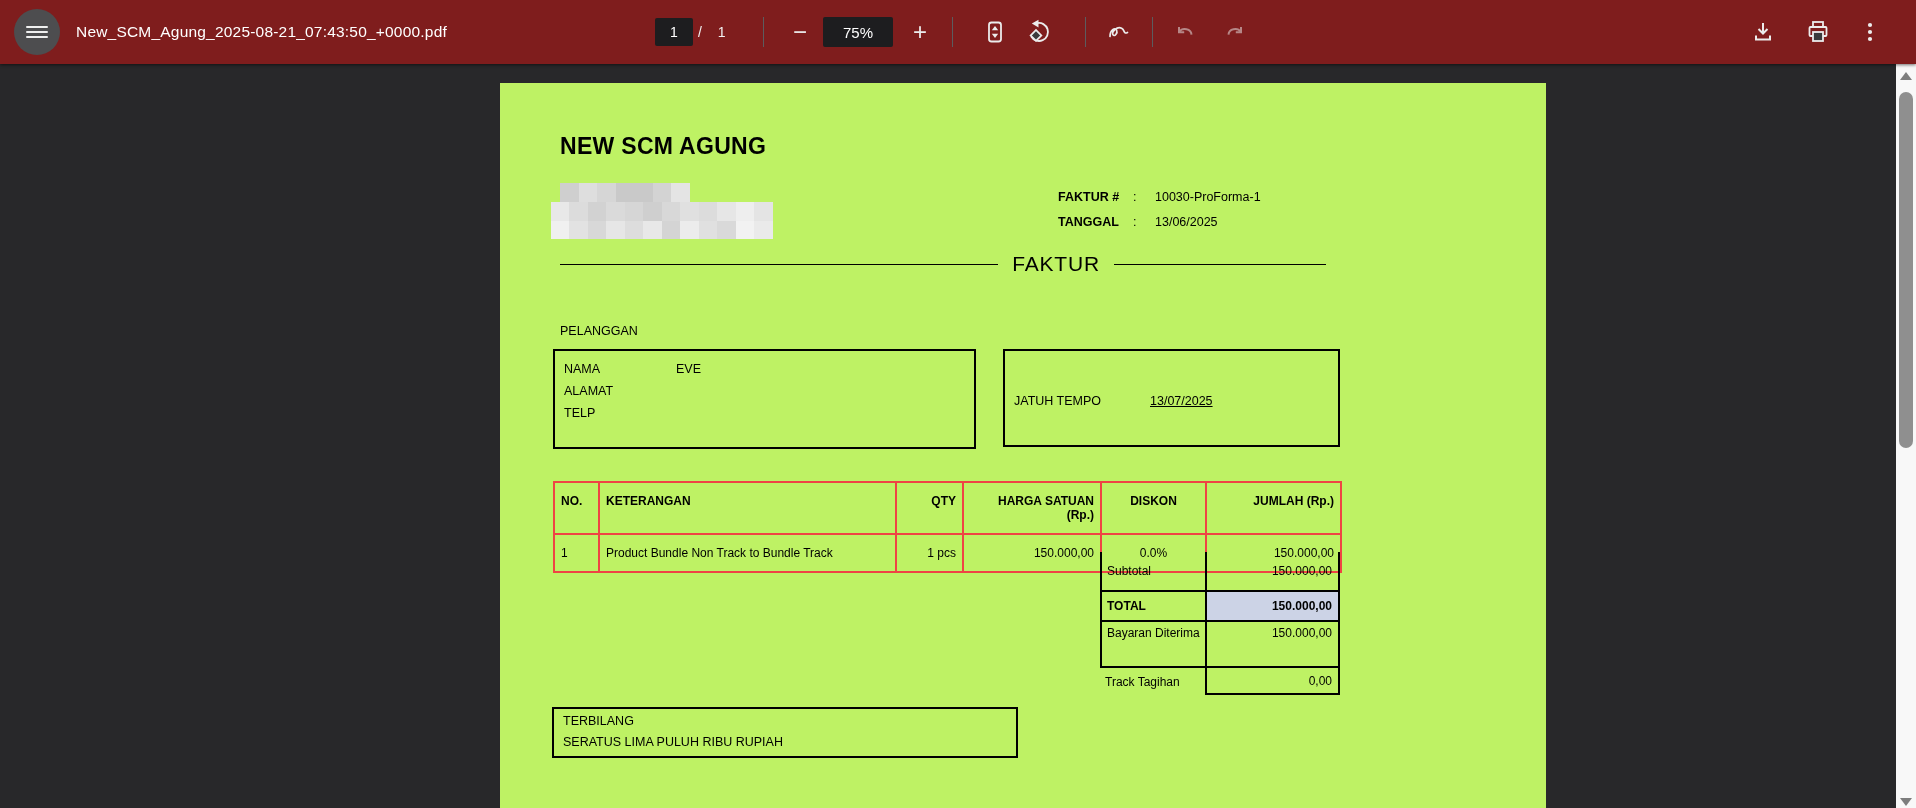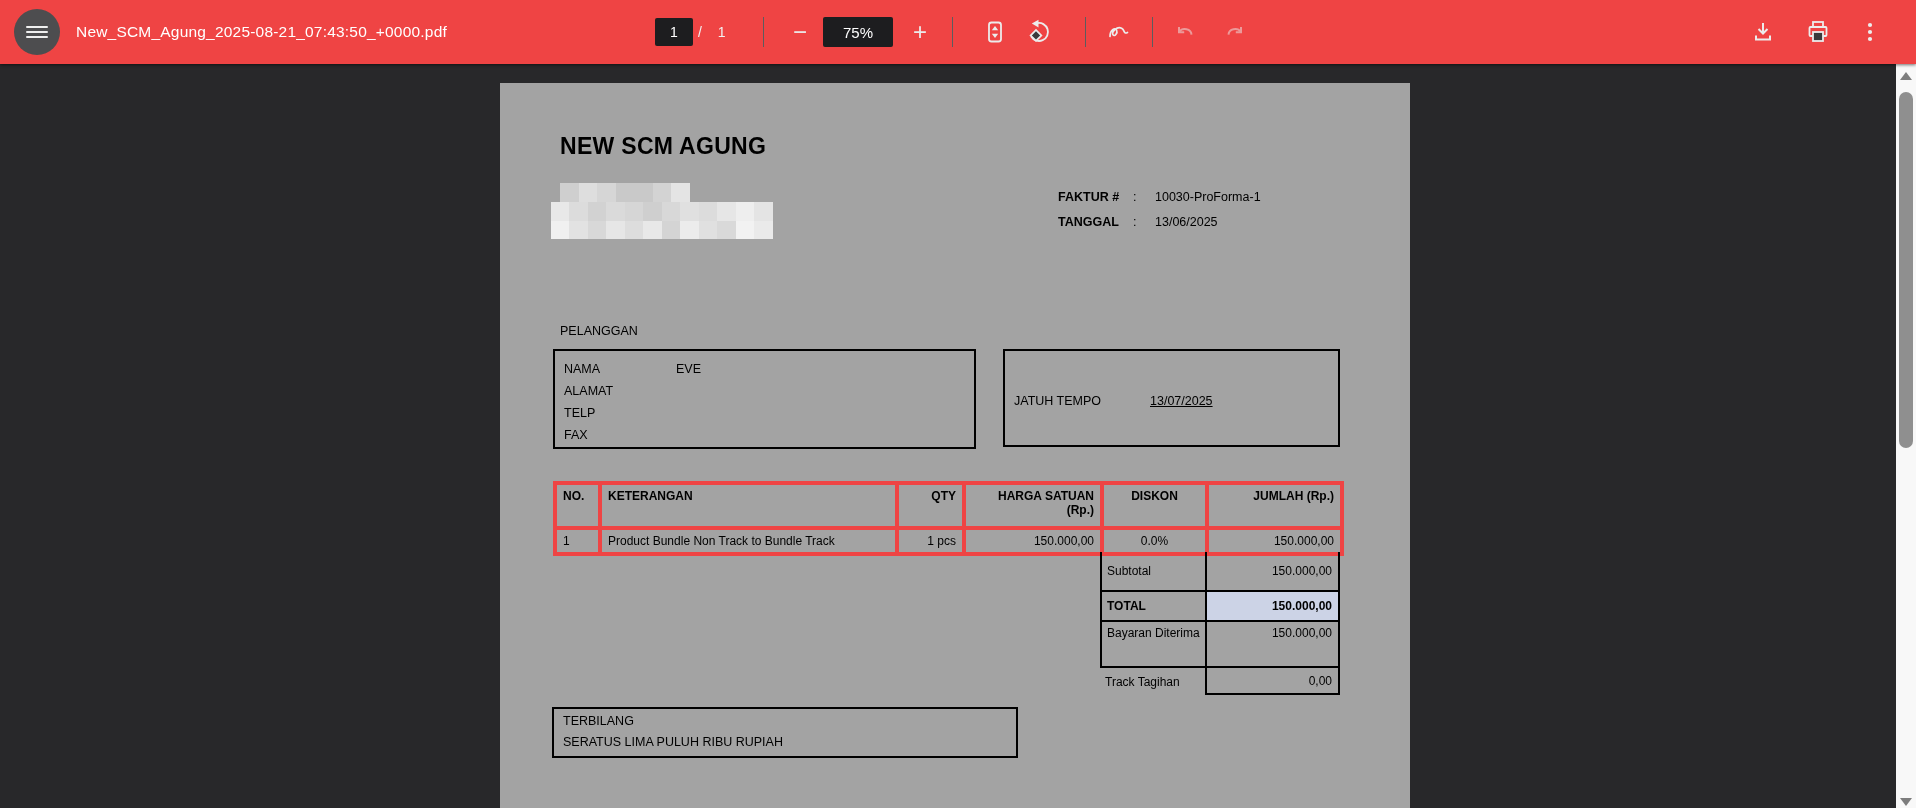--- a/index.html
+++ b/index.html
@@ -1,21 +1,21 @@
 <!DOCTYPE html>
 <html><head>
 <meta charset="utf-8">
 <style>
   * { margin:0; padding:0; box-sizing:border-box; }
   html,body { width:1916px; height:808px; overflow:hidden; background:#28282a;
               font-family:"Liberation Sans", sans-serif; }
 
   
   .toolbar { position:absolute; left:0; top:0; width:1916px; height:64px;
-             background:#ef4444; z-index:20; box-shadow:0 1px 3px rgba(0,0,0,.55); }
+             background:#7f1d1d; z-index:20; box-shadow:0 1px 3px rgba(0,0,0,.55); }
   .tb-btn { position:absolute; top:9px; width:46px; height:46px; border-radius:50%;
             display:flex; align-items:center; justify-content:center; cursor:pointer; }
   .menu-btn { left:14px; background:#4d4d4f; }
   .bar { width:22px; height:2.6px; background:#efefef; border-radius:1px; margin:2.6px 0; }
   .filename { position:absolute; left:76px; top:0; height:64px; display:flex; align-items:center;
               color:#ffffff; font-size:15.5px; letter-spacing:.2px; }
   .darkbox { position:absolute; background:#1d1d1f; border-radius:2px; color:#ffffff;
              display:flex; align-items:center; justify-content:center; }
   .pagebox { left:655px; top:18px; width:38px; height:28px; font-size:14px; }
   .pagesep { position:absolute; left:698px; top:0; height:64px; display:flex; align-items:center;
@@ -34,21 +34,21 @@
   .scroll-up { position:absolute; top:8px; left:4px; width:0; height:0;
                border-left:6px solid transparent; border-right:6px solid transparent;
                border-bottom:8px solid #7d7d7d; }
   .scroll-thumb { position:absolute; top:28px; left:3px; width:14px; height:356px;
                   background:#8f8f8f; border-radius:8px; }
   .scroll-down { position:absolute; bottom:2px; left:4px; width:0; height:0;
                  border-left:6px solid transparent; border-right:6px solid transparent;
                  border-top:8px solid #7d7d7d; }
 
   
-  .page { position:absolute; left:500px; top:83px; width:910px; height:725px; background:#a3a3a3;
+  .page { position:absolute; left:500px; top:83px; width:1046px; height:725px; background:#bef264;
           color:#000; }
   .company { position:absolute; left:60px; top:50px; font-size:23px; font-weight:bold; letter-spacing:.3px; }
   .mosaic { position:absolute; left:51px; top:100px; }
   .meta-row { position:absolute; left:510px; display:flex; font-size:12.5px; }
   .meta-label { width:123px; font-weight:bold;padding-left:48px; }
   .meta-colon { width:22px; }
   .title-row { position:absolute; left:60px; top:168px; width:766px; height:26px;
                display:flex; align-items:center; }
   .title-line { height:0; border-top:1.6px solid #000; }
   .title-line.l { width:440px; margin-right:14px; }
@@ -59,21 +59,21 @@
   .cust-box { left:53px; top:266px; width:423px; height:100px; padding:7px 9px; font-size:12.5px; }
   .cust-row { position:relative; height:22px; line-height:22px; }
   .cust-val { position:absolute; left:112px; top:0; }
   .due-box { left:503px; top:266px; width:337px; height:98px; font-size:12.5px; }
   .due-label { position:absolute; left:9px; top:43px; }
   .due-val { position:absolute; left:145px; top:43px;text-decoration:underline; }
 
   
   table.items { position:absolute; left:53px; top:398px; width:787px; border-collapse:collapse;
                 table-layout:fixed; font-size:12px; }
-  table.items th, table.items td { border:4px solid #ef4444; padding:4px 6px; overflow:hidden; white-space:normal; }
+  table.items th, table.items td { border:2px solid #ef4444; padding:11px 6px; overflow:hidden; white-space:normal; }
   table.items th { font-weight:bold; text-align:left; vertical-align:top; height:45px; }
   table.items td { height:25px; vertical-align:middle; }
   .ta-r { text-align:right !important;margin-left:23px; }
   .ta-c { text-align:center !important; }
 
   
   .summary { position:absolute; left:600px; top:469px; width:240px; font-size:12px; }
   .sum-row { display:flex; }
   .sum-label { width:105px; border-left:2px solid #000; padding:4px 5px; }
   .sum-value { width:135px; border-left:2px solid #000; border-right:2px solid #000;
@@ -234,37 +234,38 @@
     <span class="meta-label">FAKTUR #</span>
     <span class="meta-colon">:</span>
     <span>10030-ProForma-1</span>
   </div>
   <div class="meta-row" style="top:132px">
     <span class="meta-label">TANGGAL</span>
     <span class="meta-colon">:</span>
     <span>13/06/2025</span>
   </div>
 
+  <div class="title-row">
+    <div class="title-line l"></div>
+    <div class="title-text">FAKTUR</div>
+    <div class="title-line r"></div>
+  </div>
 
   <div class="pelanggan">PELANGGAN</div>
   <div class="box cust-box">
     <div class="cust-row">
       <span>NAMA</span>
       <span class="cust-val">EVE</span>
     </div>
     <div class="cust-row">
       <span>ALAMAT</span>
       <span class="cust-val"></span>
     </div>
     <div class="cust-row">
       <span>TELP</span>
-      <span class="cust-val"></span>
-    </div>
-    <div class="cust-row">
-      <span>FAX</span>
       <span class="cust-val"></span>
     </div>
   </div>
 
   <div class="box due-box">
     <span class="due-label">JATUH TEMPO</span>
     <span class="due-val">13/07/2025</span>
   </div>
 
   <table class="items">

